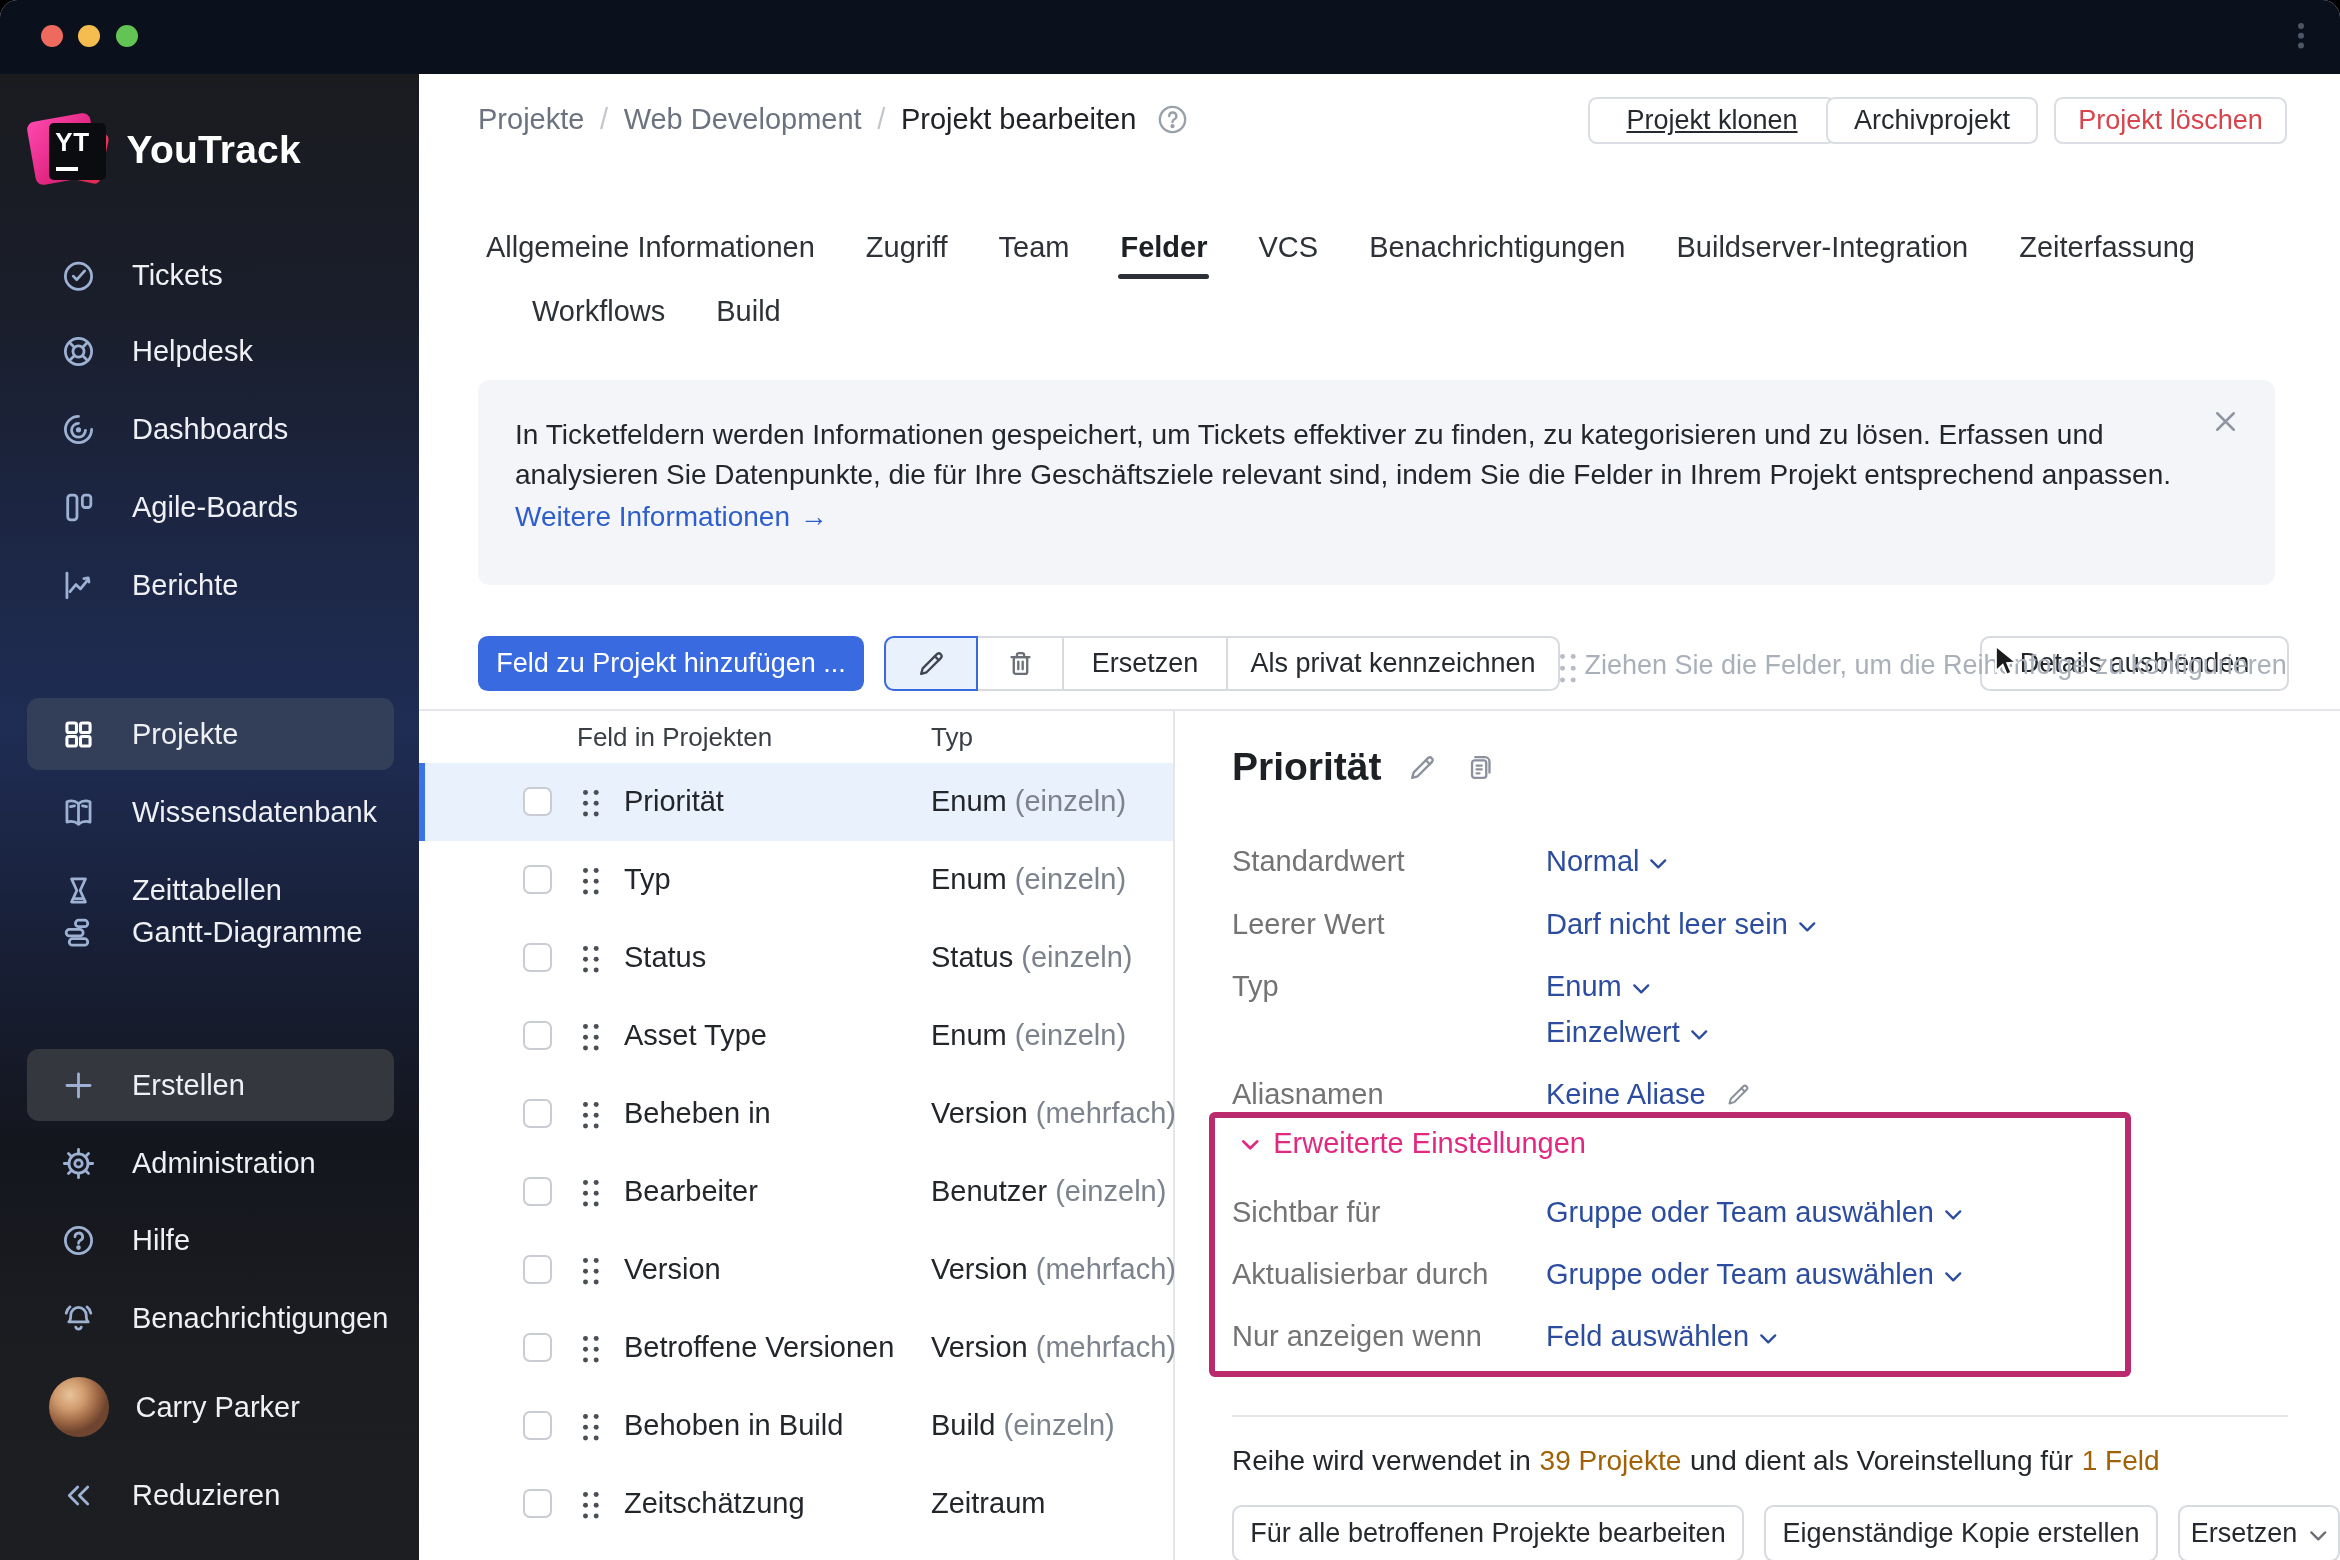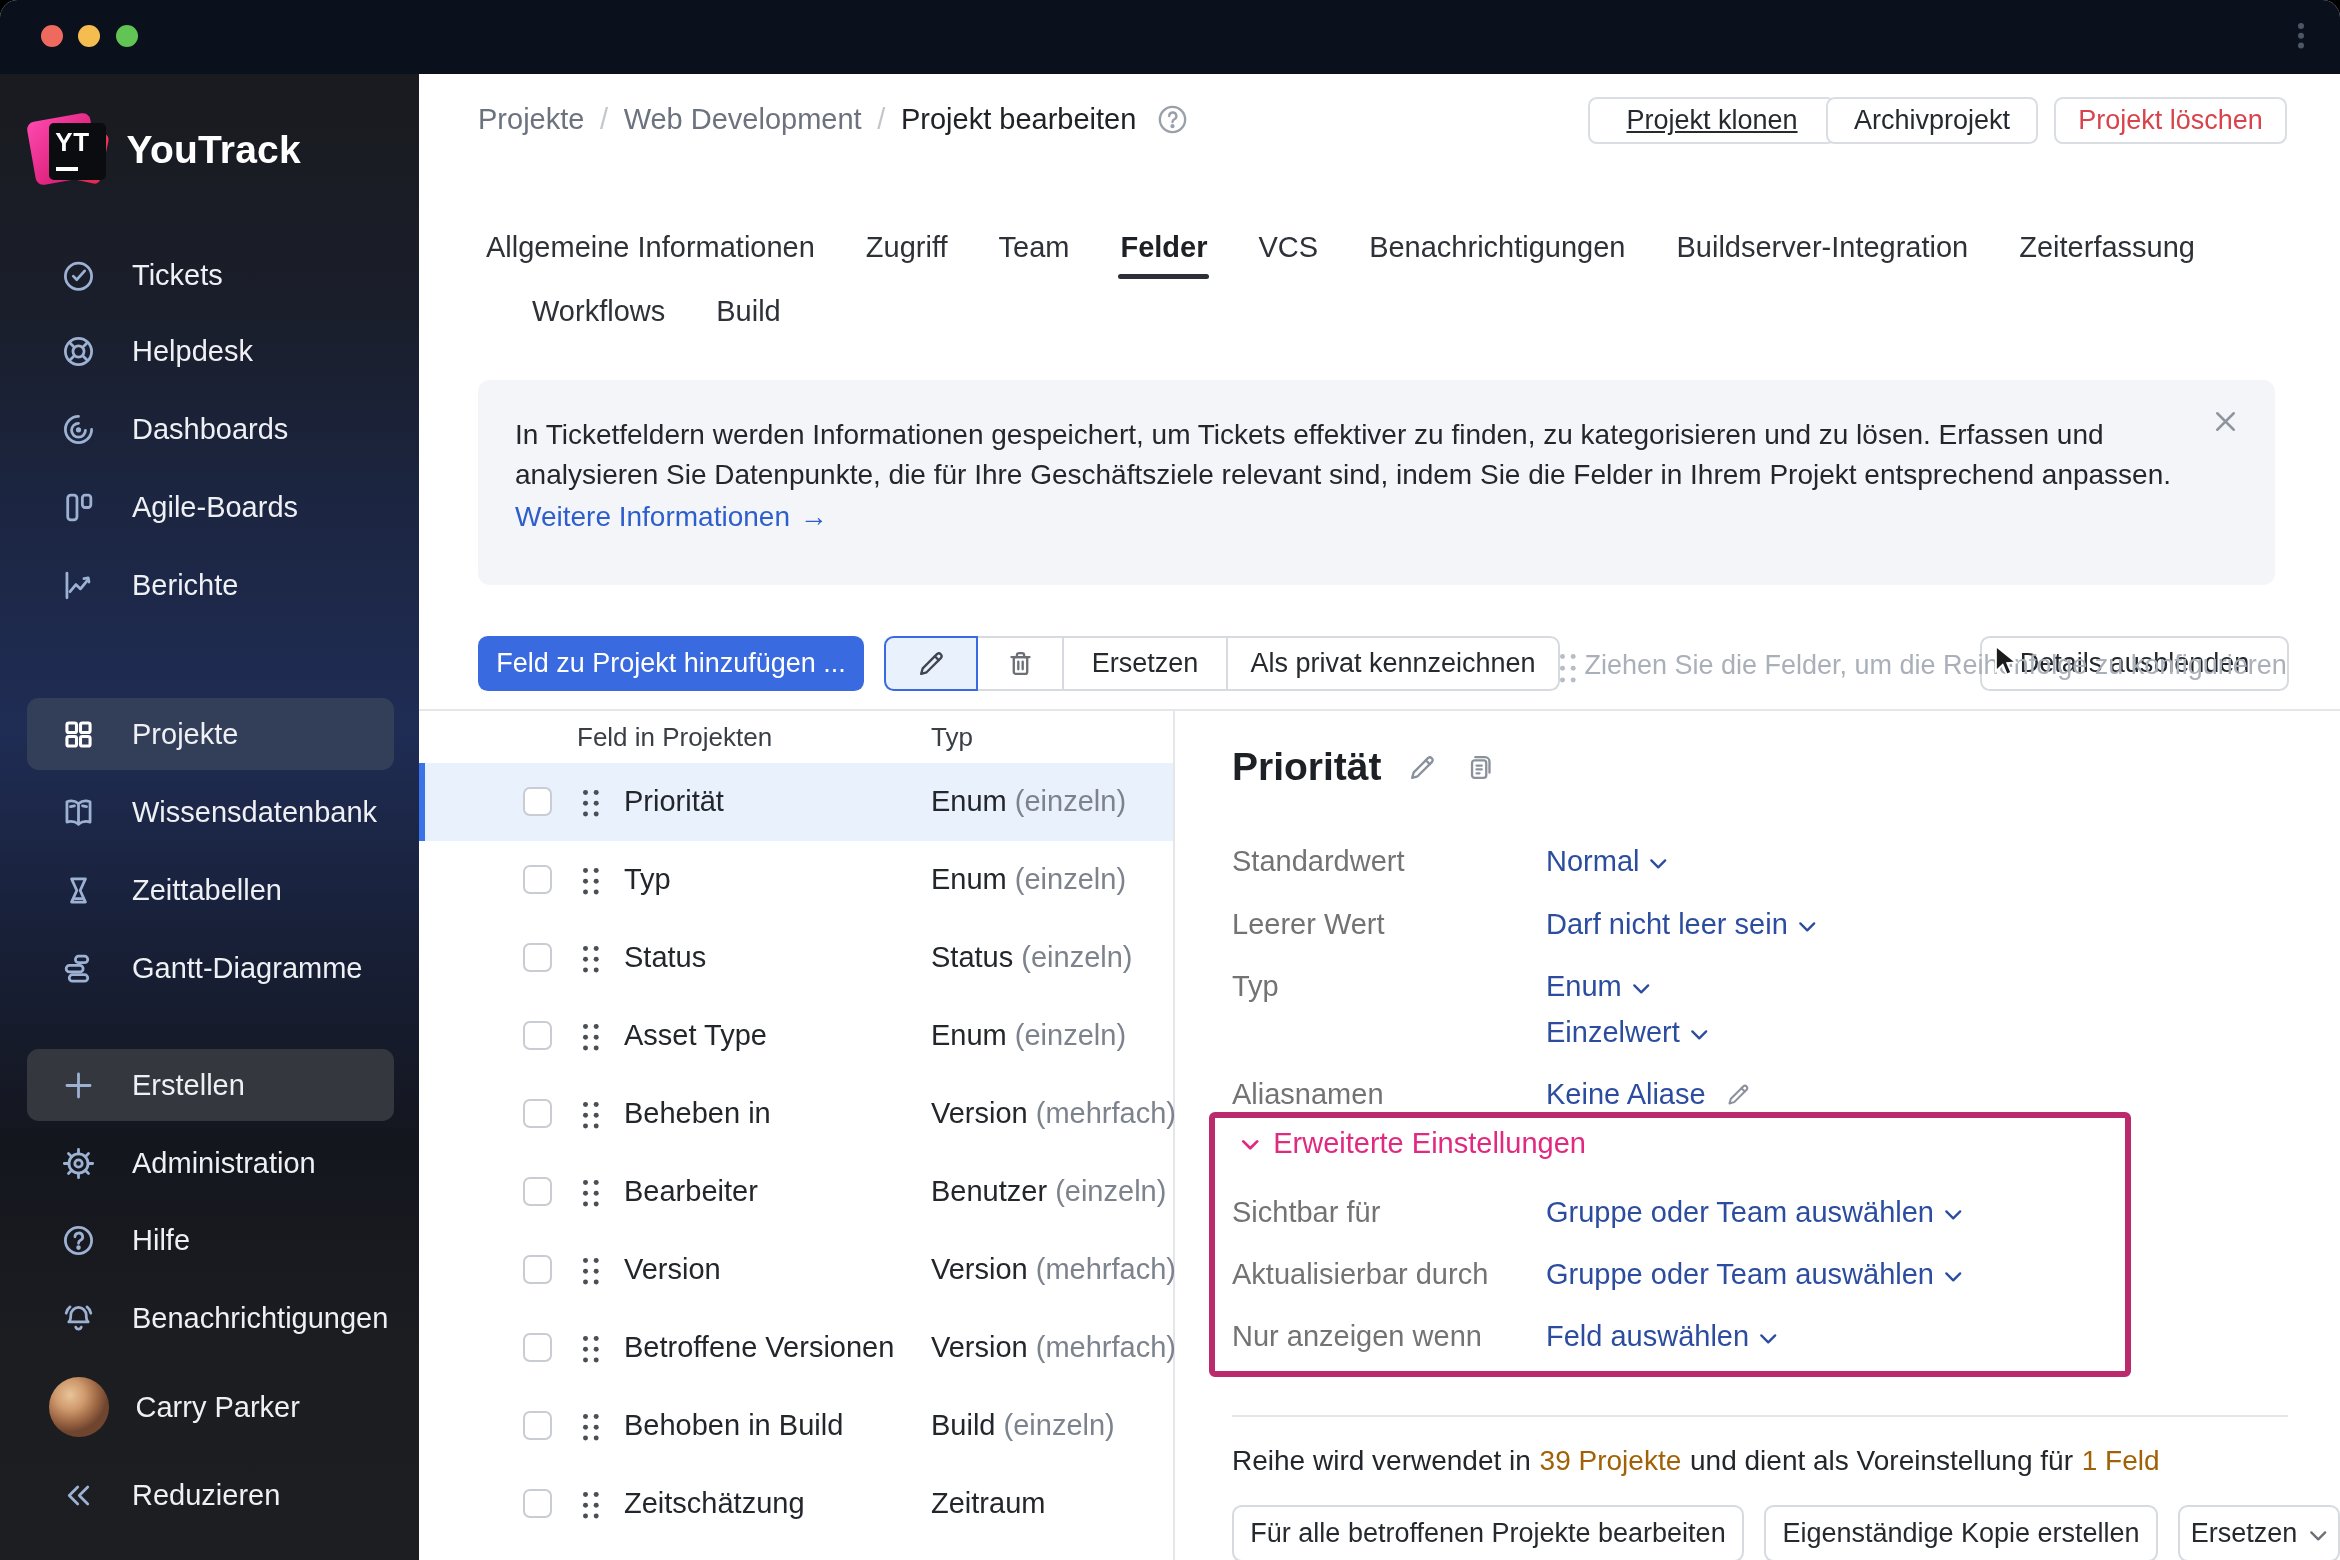--- a/index.html
+++ b/index.html
@@ -207,21 +207,21 @@
         </svg>
       <span class="nlabel">Wissensdatenbank</span>
     </div>
     <div class="nav-item" style="top:780px">
       <svg class="nicon" viewBox="0 0 24 24" fill="none" stroke="currentColor" stroke-width="1.8" stroke-linecap="round" stroke-linejoin="round">
           <path d="M7.5 4.5h9l-3.4 7.5 3.4 7.5h-9l3.4-7.5z"></path>
           <path d="M9.5 17.2h5"></path>
         </svg>
       <span class="nlabel">Zeittabellen</span>
     </div>
-    <div class="nav-item" style="top:858px">
+    <div class="nav-item" style="top:822px">
       <svg class="nicon" viewBox="0 0 24 24" fill="none" stroke="currentColor" stroke-width="1.8">
           <rect x="10" y="4" width="8" height="4.2" rx="2.1"></rect>
           <rect x="4" y="10" width="11" height="4.2" rx="2.1"></rect>
           <rect x="6" y="16" width="12" height="4.2" rx="2.1"></rect>
         </svg>
       <span class="nlabel">Gantt-Diagramme</span>
     </div>
 
     <div class="nav-item create-btn" style="top:975px">
       <svg class="nicon" viewBox="0 0 24 24" fill="none" stroke="currentColor" stroke-width="1.8" stroke-linecap="round">

